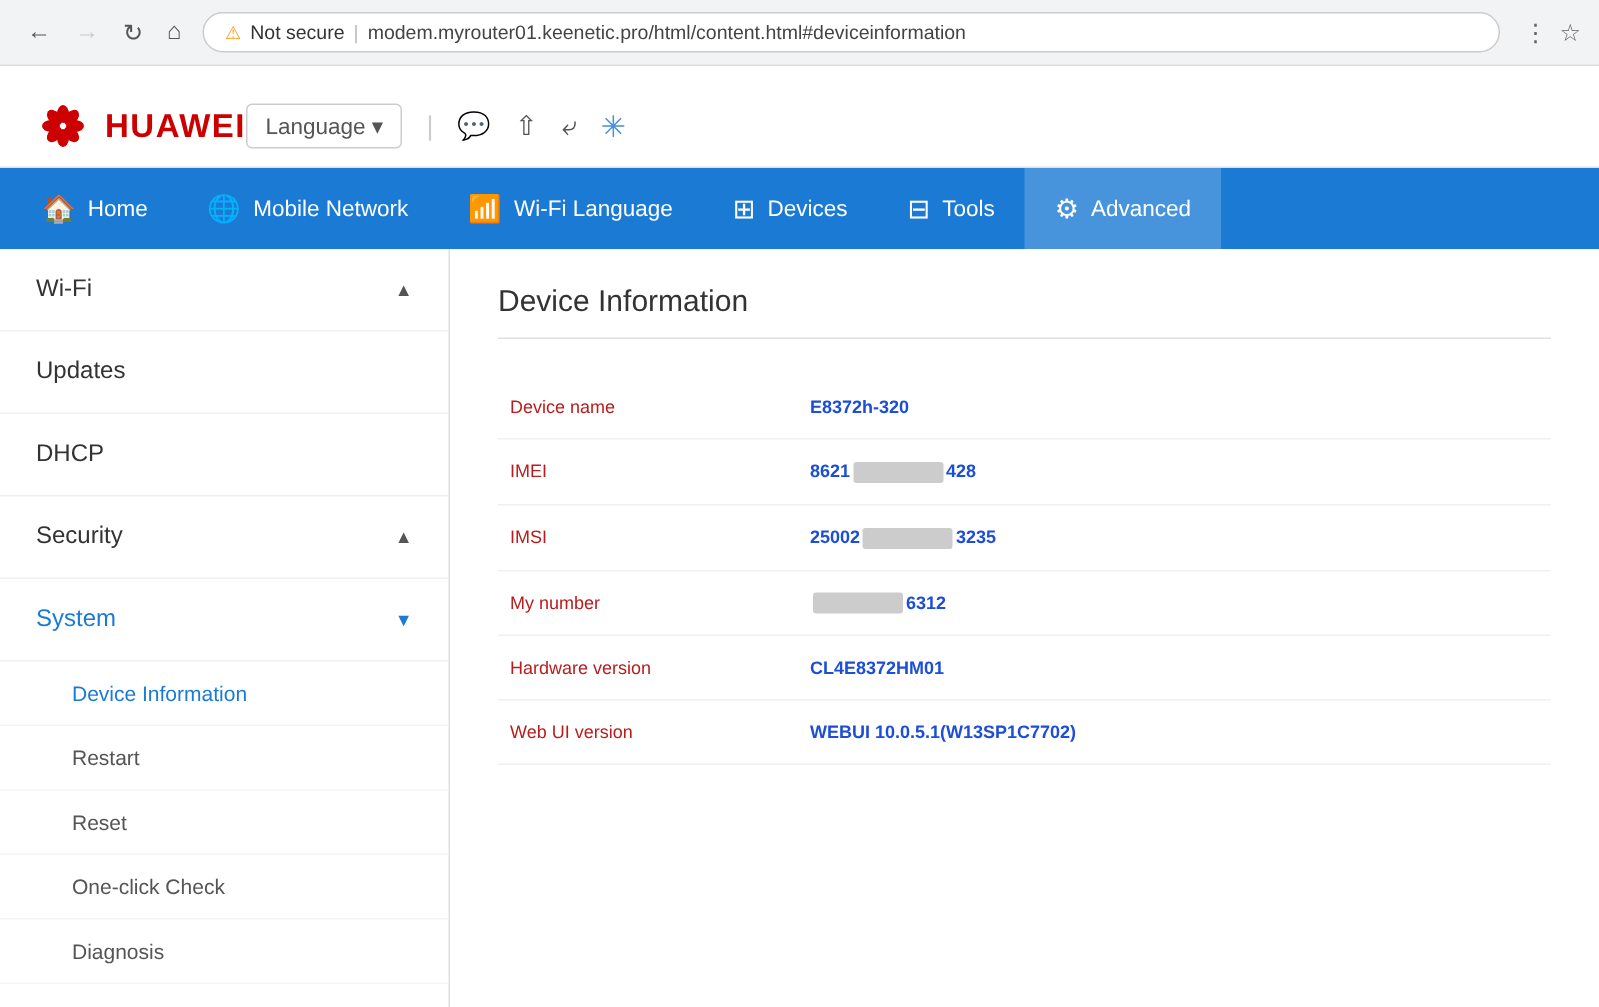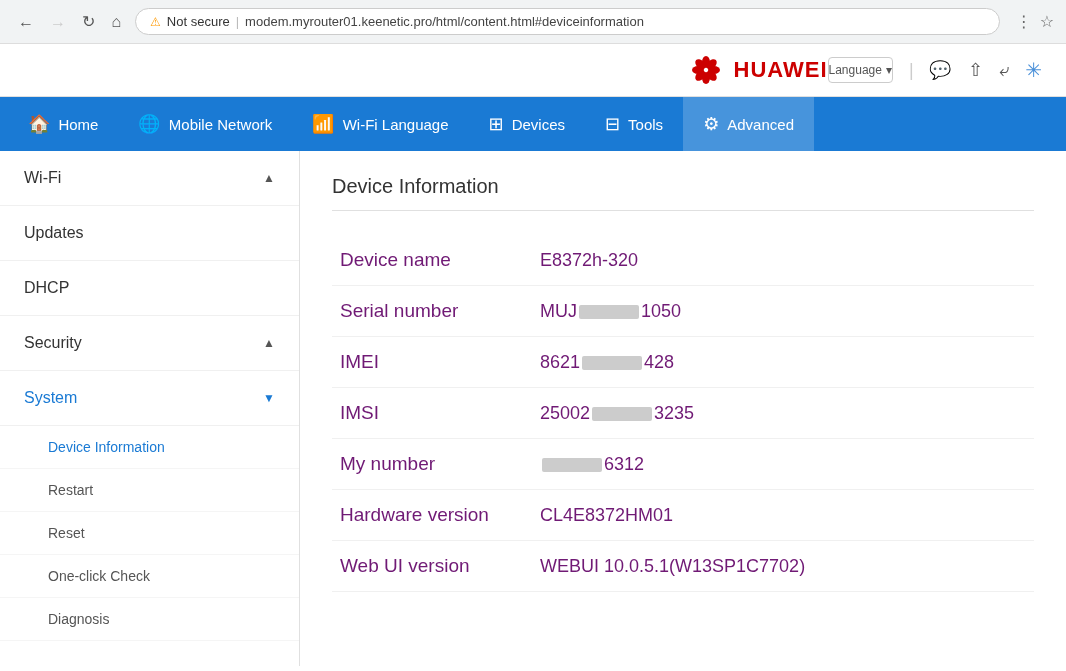--- a/index.html
+++ b/index.html
@@ -38,30 +38,31 @@
     .url-bar .separator { color: #bbb; }
     .browser-actions { display: flex; gap: 8px; margin-left: 8px; }
     .browser-action-btn { background: none; border: none; cursor: pointer; font-size: 16px; color: #666; }
 
     
     .app-header {
       background: #fff;
       padding: 12px 24px;
       display: flex;
       align-items: center;
-      justify-content: flex-end;
+      justify-content: flex-start;
       border-bottom: 1px solid #e0e0e0;
+      margin-top: 13px;
     }
     .logo { display: flex; align-items: center; gap: 10px; }
     .logo-mark { width: 36px; height: 28px; }
     .logo-text { font-size: 22px; font-weight: bold; color: #cc0000; letter-spacing: 1px; }
     .header-right { display: flex; align-items: center; gap: 16px; }
     .lang-btn {
       background: none; border: 1px solid #ccc; border-radius: 4px;
-      padding: 5px 0; cursor: pointer; font-size: 12px; color: #555;
+      padding: 5px 12px; cursor: pointer; font-size: 15px; color: #555;
       display: flex; align-items: center; gap: 4px;
     }
     .header-icon-btn { background: none; border: none; cursor: pointer; font-size: 18px; color: #555; }
     .header-divider { color: #ccc; font-size: 18px; }
     .loading-icon { color: #4a90d9; font-size: 20px; }
 
     
     .nav-menu {
       background: #1a7ad4;
       display: flex;
@@ -131,22 +132,22 @@
       margin-bottom: 24px;
       padding-bottom: 12px;
       border-bottom: 1px solid #e0e0e0;
     }
     .info-table { width: 100%; border-collapse: collapse; }
     .info-row { border-bottom: 1px solid #f0f0f0; }
     .info-row td {
       padding: 14px 8px;
       vertical-align: middle;
     }
-    .info-label { color: #701a75; width: 200px; font-size: 19px; }
-    .info-value { color: #701a75; font-size: 18px; }
+    .info-label { color: #b91c1c; width: 200px; font-size: 12px; }
+    .info-value { color: #1d4ed8; font-size: 12px; font-weight: bold; }
     .blurred {
       background: #ccc;
       color: transparent;
       border-radius: 2px;
       display: inline-block;
       min-width: 60px;
       height: 14px;
       vertical-align: middle;
       margin: 0 2px;
     }
@@ -273,26 +274,20 @@
     <table class="info-table">
       <tbody>
 
         <tr class="info-row">
           <td class="info-label">Device name</td>
           <td class="info-value">
             <span>E8372h-320</span>
           </td>
         </tr>
 
-        <tr class="info-row">
-          <td class="info-label">Serial number</td>
-          <td class="info-value">
-            <span>MUJ</span><span class="blurred">&nbsp;&nbsp;&nbsp;&nbsp;&nbsp;&nbsp;&nbsp;&nbsp;</span><span>1050</span>
-          </td>
-        </tr>
 
         <tr class="info-row">
           <td class="info-label">IMEI</td>
           <td class="info-value">
             <span>8621</span><span class="blurred">&nbsp;&nbsp;&nbsp;&nbsp;&nbsp;&nbsp;&nbsp;&nbsp;</span><span>428</span>
           </td>
         </tr>
 
         <tr class="info-row">
           <td class="info-label">IMSI</td>

